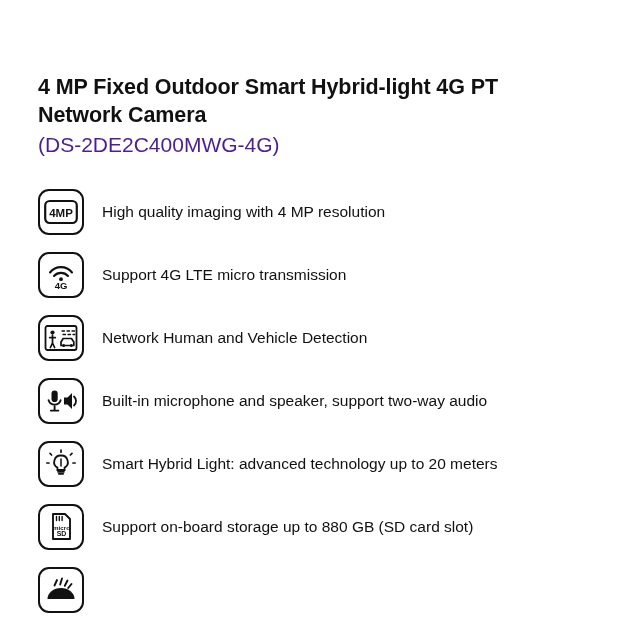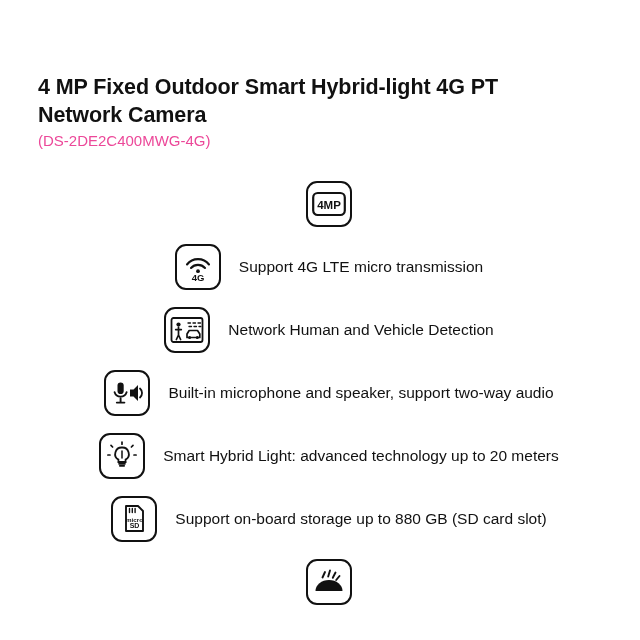--- a/index.html
+++ b/index.html
@@ -27,34 +27,33 @@
   }
   .title-main {
     font-size: 21.5px;
     font-weight: bold;
     line-height: 1.32;
     letter-spacing: -0.1px;
     color: #111111;
     max-width: 530px;
   }
   .title-model {
-    font-size: 15px;
+    font-size: 21px;
     font-weight: normal;
     line-height: 1.3;
-    color: #ec4899;
+    color: #4c1d95;
     margin-top: 1px;
   }
   .features {
     margin-top: 4px;
   }
   .feature-row {
     display: flex;
     align-items: center;
     height: 63px;
-    justify-content: center;
   }
   .icon-box {
     width: 46px;
     height: 46px;
     min-width: 46px;
     border: 2.2px solid #111111;
     border-radius: 11px;
     display: flex;
     align-items: center;
     justify-content: center;
@@ -83,20 +82,21 @@
 
   <div class="features">
 
     <div class="feature-row">
       <div class="icon-box">
         <svg width="34" height="30" viewBox="0 0 34 30">
           <rect x="1.2" y="4" width="31.6" height="22" rx="4.5" fill="none" stroke="#111" stroke-width="2.2"></rect>
           <text x="17" y="20" text-anchor="middle" font-family="Liberation Sans, sans-serif" font-size="11.5" font-weight="bold" fill="#111">4MP</text>
         </svg>
       </div>
+      <div class="feature-text">High quality imaging with 4 MP resolution</div>
     </div>
 
     <div class="feature-row">
       <div class="icon-box">
         <svg width="32" height="32" viewBox="0 0 32 32">
           <path d="M5 13.5 A14 14 0 0 1 27 13.5" fill="none" stroke="#111" stroke-width="2.1" stroke-linecap="round"></path>
           <path d="M9 17 A9.5 9.5 0 0 1 23 17" fill="none" stroke="#111" stroke-width="2.1" stroke-linecap="round"></path>
           <circle cx="16" cy="20.2" r="1.9" fill="#111"></circle>
           <text x="16" y="30" text-anchor="middle" font-family="Liberation Sans, sans-serif" font-size="9.5" font-weight="bold" fill="#111">4G</text>
         </svg>

